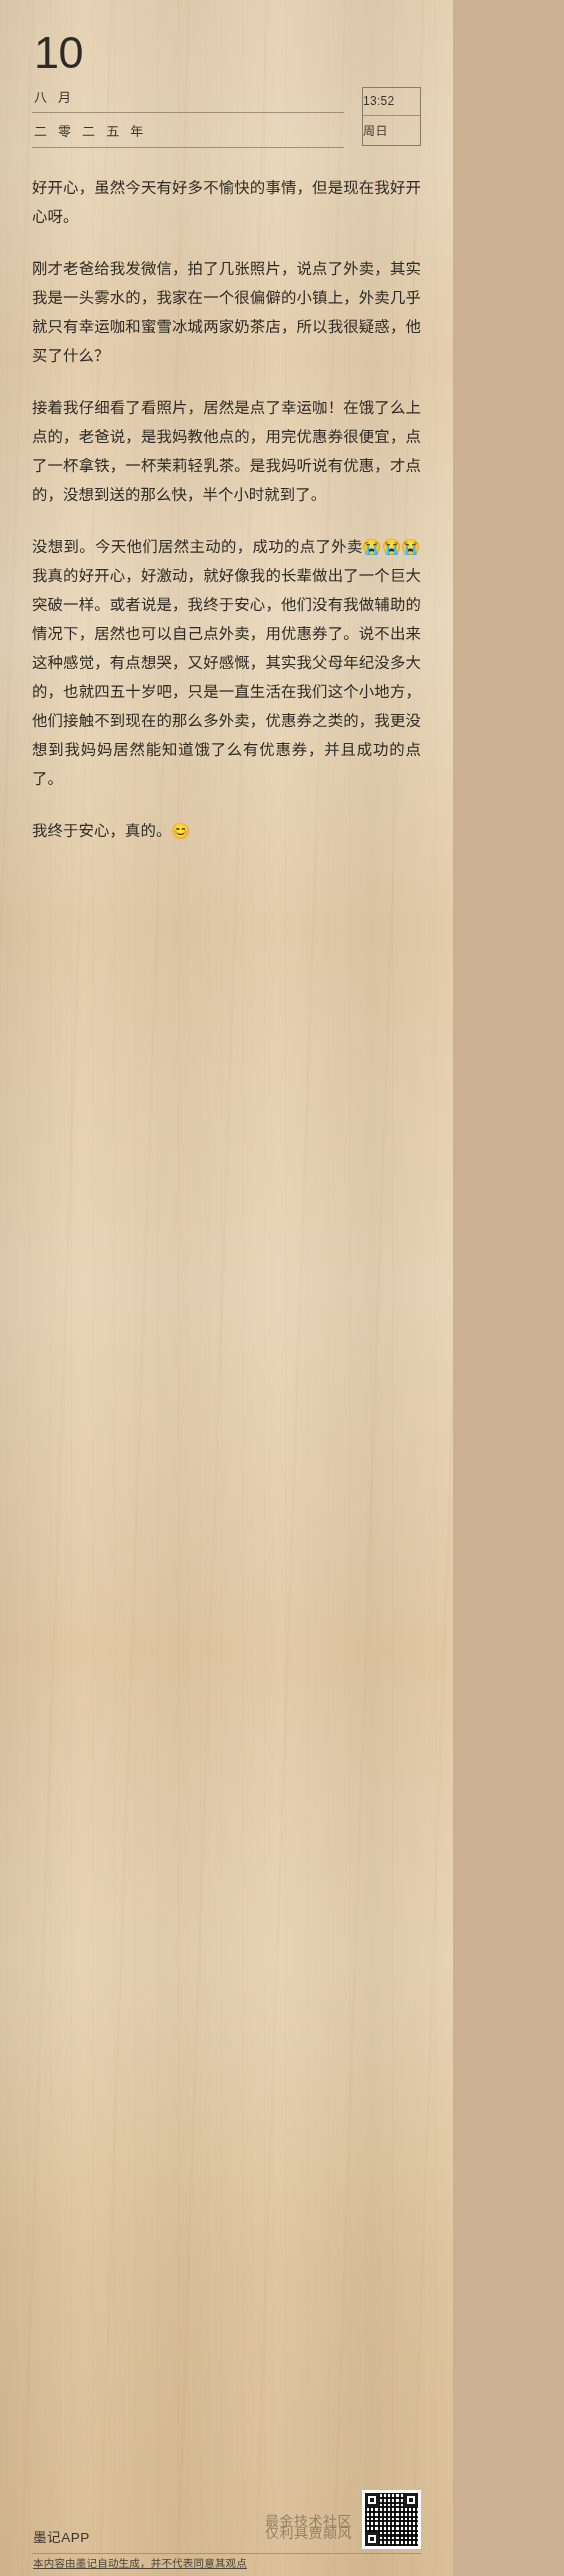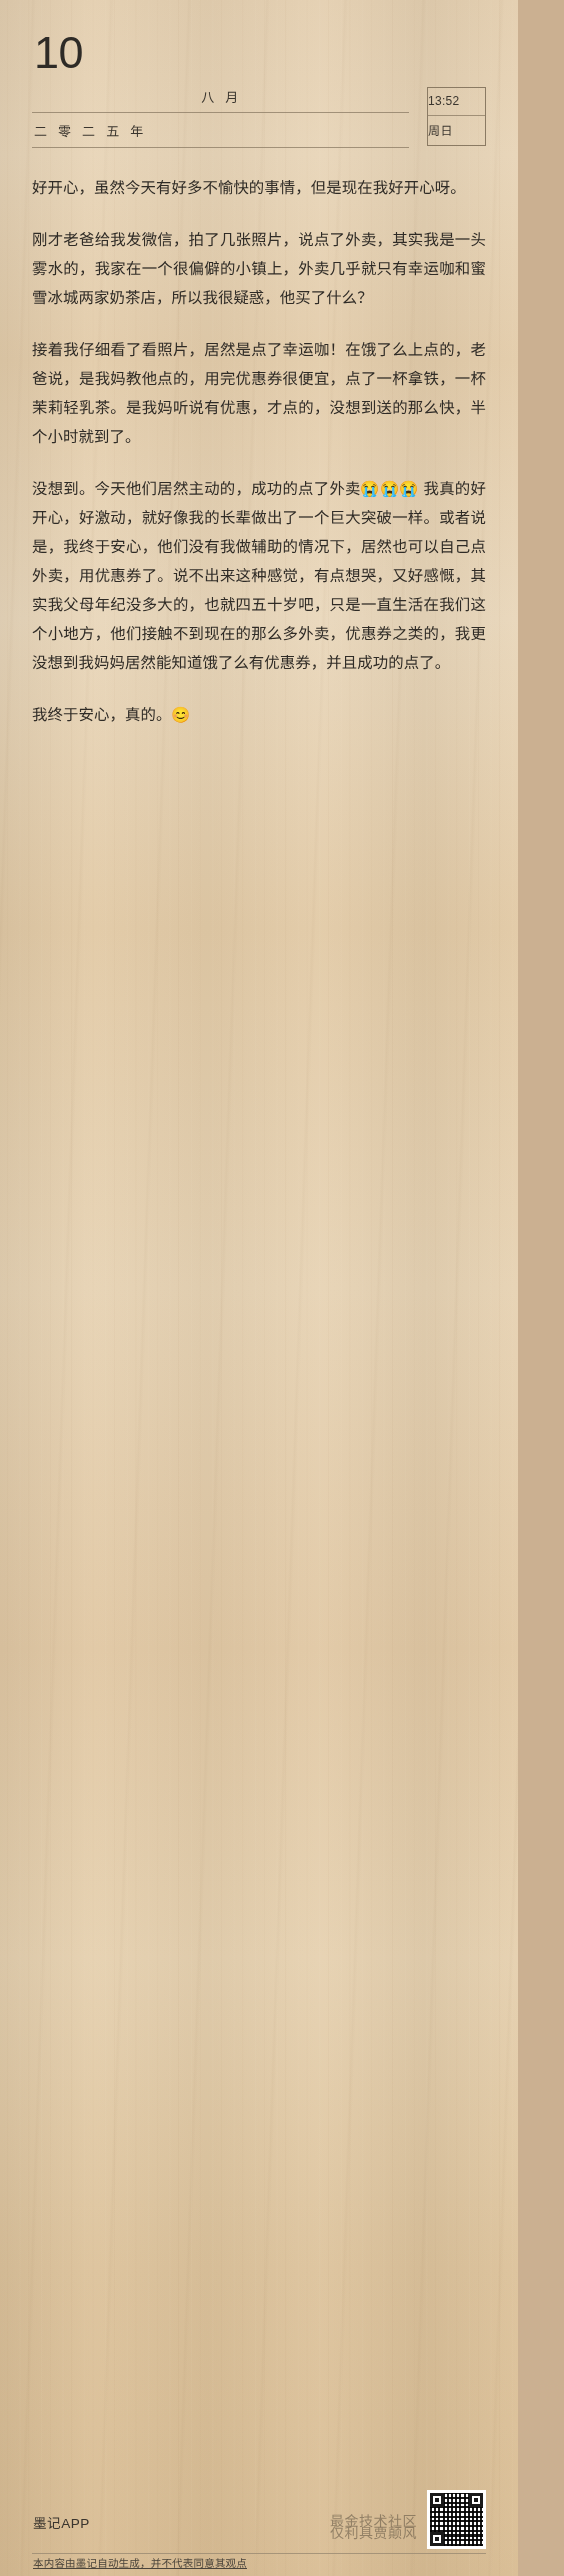--- a/index.html
+++ b/index.html
@@ -7,21 +7,21 @@
     padding: 0;
   }
   body {
     width: 565px;
     background: #cbb091;
     font-family: "Liberation Sans", sans-serif;
   }
 
   .page {
     position: relative;
-    width: 518px;
+    width: 453px;
     height: 2576px;
     overflow: hidden;
     background:
       linear-gradient(90deg, rgba(0,0,0,0.05) 0%, rgba(255,255,255,0.04) 18%, rgba(0,0,0,0.03) 40%, rgba(255,255,255,0.05) 62%, rgba(0,0,0,0.04) 82%, rgba(255,255,255,0.03) 100%),
       linear-gradient(180deg, #e4cfb0 0%, #e8d5b8 6%, #e3ccaa 14%, #e9d7bb 24%, #e2caa6 36%, #e7d3b4 50%, #e1c8a4 64%, #e6d1b0 76%, #ddc39c 88%, #d9bd94 100%);
   }
 
   
   .grain {
     position: absolute;
@@ -79,21 +79,20 @@
   .date-left {
     flex: 1 1 auto;
     padding-right: 18px;
   }
   .date-line-text {
     font-size: 13px;
     color: #3a352e;
     letter-spacing: 3.7px;
     padding-left: 2.1px;
     padding-bottom: 6.3px;
-    text-align: center;
   }
   .rule {
     height: 0.5px;
     background: #8a7a63;
     opacity: 0.75;
     width: 100%;
   }
   .date-line-text2 {
     font-size: 13px;
     color: #3a352e;
@@ -152,21 +151,21 @@
     z-index: 4;
     padding: 0 32px 0 32px;
   }
   .footer-inner {
     position: relative;
     height: 109px;
   }
   .brand {
     position: absolute;
     left: 1px;
-    bottom: 44px;
+    bottom: 30px;
     font-size: 13.6px;
     color: #3a352e;
     letter-spacing: 0.5px;
   }
   .qr {
     position: absolute;
     right: 0;
     bottom: 27px;
     width: 59px;
     height: 59px;

